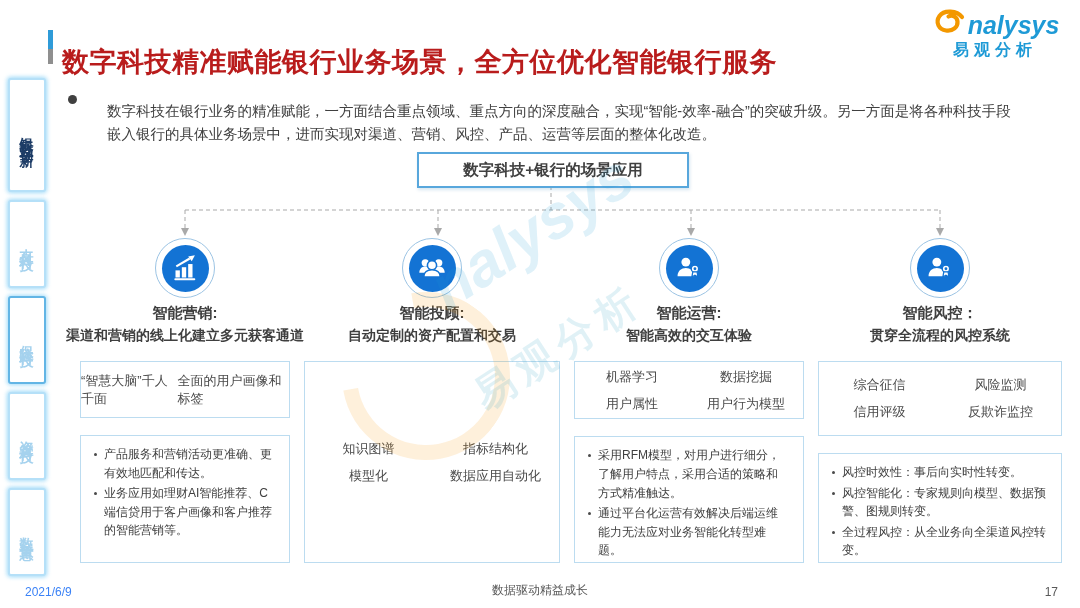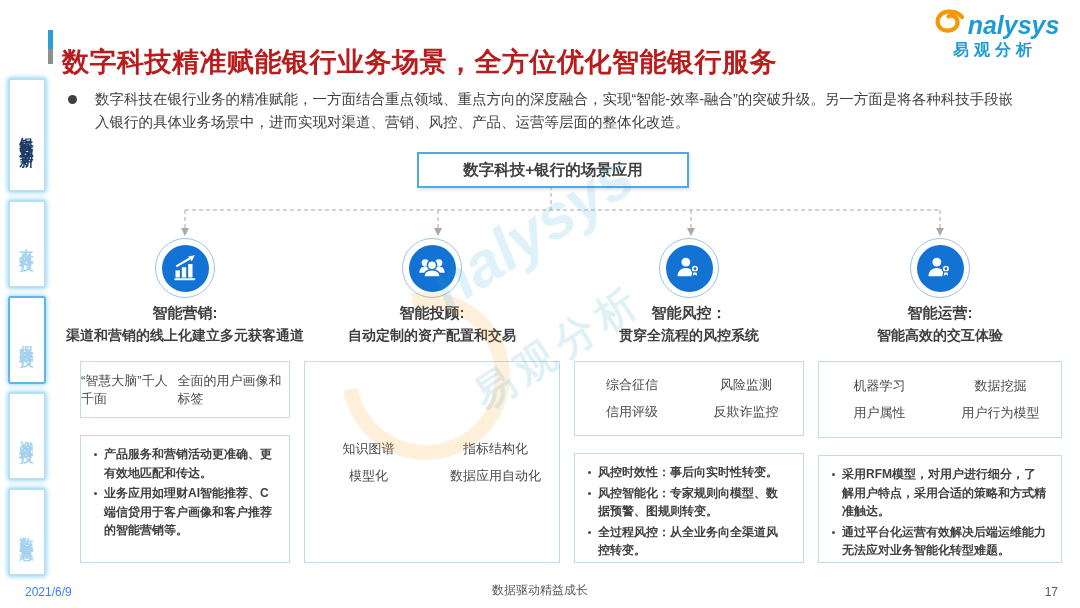--- a/index.html
+++ b/index.html
@@ -24,21 +24,21 @@
        background:#fff;box-shadow:0 0 4px 1px rgba(125,205,245,.75);
        display:flex;align-items:center;justify-content:center;
        writing-mode:vertical-rl;text-orientation:upright;
        font-size:14px;font-weight:bold;color:#a5d2ee;letter-spacing:3px;padding:6px 0;}
   .tab:nth-child(1){height:114px;color:#1d3c66;}
   .tab:nth-child(3){border-color:#62b5e5;}
 
   
   .intro{position:absolute;left:68px;top:88px;width:958px;display:flex;}
   .intro-dot{width:9px;height:9px;border-radius:50%;background:#404040;margin:7px 18px 0 0;flex:none;}
-  .intro p{margin:0;font-size:14.5px;line-height:23px;color:#404040;}
+  .intro p{margin:12px;font-size:14.5px;line-height:23px;color:#404040;}
 
   
   .root{position:absolute;left:417px;top:152px;width:268px;height:32px;border:2px solid #58a7dc;
         background:#fff;display:flex;align-items:center;justify-content:center;
         font-size:15.5px;font-weight:bold;color:#404040;
         box-shadow:1px 2px 3px rgba(100,160,200,.25);z-index:3;}
 
   .connectors{position:absolute;left:0;top:0;z-index:1;}
 
   
@@ -53,21 +53,21 @@
   .icon-core{width:47px;height:47px;border-radius:50%;background:#1373d4;
              display:flex;align-items:center;justify-content:center;}
   .col-title{margin-top:6px;font-size:15px;font-weight:bold;color:#3f3f3f;}
   .col-sub{margin-top:4px;font-size:14px;font-weight:bold;color:#3f3f3f;white-space:nowrap;}
   .kw-box{margin-top:16px;width:100%;height:57px;border:1px solid #bcdcf0;background:#fff;
           box-sizing:border-box;font-size:13px;color:#4a4a4a;}
   .kw-lines{display:flex;justify-content:center;align-items:center;gap:0;}
   .kw-grid{display:grid;grid-template-columns:1fr 1fr;align-content:center;row-gap:9px;
            justify-items:center;height:100%;}
   .bullet-box{margin-top:17px;width:100%;height:128px;border:1px solid #bcdcf0;background:#fff;
-              box-sizing:border-box;padding:9px 14px 0 4px;font-weight:bold;}
+              box-sizing:border-box;padding:9px 14px 0 4px;}
   .bi{display:flex;margin-bottom:2px;}
   .bi .d{width:3px;height:3px;border-radius:50%;background:#4a4a4a;margin:8px 7px 0 9px;flex:none;}
   .bi p{margin:0;font-size:12px;line-height:1.55;color:#404040;}
 
   
   .wm{position:absolute;inset:0;pointer-events:none;z-index:40;}
   .wm-ring{position:absolute;left:342px;top:292px;width:138px;height:138px;
            border:15px solid rgba(243,152,0,.14);border-left-color:transparent;
            border-radius:50%;transform:rotate(35deg);}
   .wm-word{position:absolute;left:436px;top:258px;font-size:62px;font-weight:bold;font-style:italic;
@@ -209,20 +209,54 @@
             <circle cx="20" cy="16.5" r="5.6"></circle>
             <path d="M9.5 34.5 c0-7 5-10.5 10.5-10.5 S30.5 27.5 30.5 34.5 Z"></path>
             <g stroke="#1373d4" stroke-width="1.6">
               <circle cx="31.5" cy="25" r="4.6"></circle>
               <path d="M28.8 28.8 L27.6 35.5 L31.5 33.2 L35.4 35.5 L34.2 28.8 Z"></path>
             </g>
             <circle cx="31.5" cy="25" r="1.8" fill="#1373d4"></circle>
           </svg>
         </div>
       </div>
+      <div class="col-title">智能运营:</div>
+      <div class="col-sub">智能高效的交互体验</div>
+      <div class="kw-box kw-grid">
+        <span>机器学习</span>
+        <span>数据挖掘</span>
+        <span>用户属性</span>
+        <span>用户行为模型</span>
+      </div>
+      <div class="bullet-box">
+        <div class="bi">
+            <span class="d"></span>
+            <p>采用RFM模型，对用户进行细分，了解用户特点，采用合适的策略和方式精准触达。</p>
+          </div>
+        <div class="bi">
+            <span class="d"></span>
+            <p>通过平台化运营有效解决后端运维能力无法应对业务智能化转型难题。</p>
+          </div>
+      </div>
+    </section>
+
+    <section class="col">
+      <div class="icon-ring">
+        <div class="icon-core">
+          <svg width="38" height="38" viewBox="0 0 48 48" fill="#ffffff">
+            <circle cx="20" cy="16.5" r="5.6"></circle>
+            <path d="M9.5 34.5 c0-7 5-10.5 10.5-10.5 S30.5 27.5 30.5 34.5 Z"></path>
+            <g stroke="#1373d4" stroke-width="1.6">
+              <circle cx="31.5" cy="25" r="4.6"></circle>
+              <path d="M28.8 28.8 L27.6 35.5 L31.5 33.2 L35.4 35.5 L34.2 28.8 Z"></path>
+            </g>
+            <circle cx="31.5" cy="25" r="1.8" fill="#1373d4"></circle>
+          </svg>
+        </div>
+      </div>
       <div class="col-title">智能风控：</div>
       <div class="col-sub">贯穿全流程的风控系统</div>
       <div class="kw-box kw-grid">
         <span>综合征信</span>
         <span>风险监测</span>
         <span>信用评级</span>
         <span>反欺诈监控</span>
       </div>
       <div class="bullet-box">
         <div class="bi">
@@ -233,54 +267,20 @@
             <span class="d"></span>
             <p>风控智能化：专家规则向模型、数据预警、图规则转变。</p>
           </div>
         <div class="bi">
             <span class="d"></span>
             <p>全过程风控：从全业务向全渠道风控转变。</p>
           </div>
       </div>
     </section>
 
-    <section class="col">
-      <div class="icon-ring">
-        <div class="icon-core">
-          <svg width="38" height="38" viewBox="0 0 48 48" fill="#ffffff">
-            <circle cx="20" cy="16.5" r="5.6"></circle>
-            <path d="M9.5 34.5 c0-7 5-10.5 10.5-10.5 S30.5 27.5 30.5 34.5 Z"></path>
-            <g stroke="#1373d4" stroke-width="1.6">
-              <circle cx="31.5" cy="25" r="4.6"></circle>
-              <path d="M28.8 28.8 L27.6 35.5 L31.5 33.2 L35.4 35.5 L34.2 28.8 Z"></path>
-            </g>
-            <circle cx="31.5" cy="25" r="1.8" fill="#1373d4"></circle>
-          </svg>
-        </div>
-      </div>
-      <div class="col-title">智能运营:</div>
-      <div class="col-sub">智能高效的交互体验</div>
-      <div class="kw-box kw-grid">
-        <span>机器学习</span>
-        <span>数据挖掘</span>
-        <span>用户属性</span>
-        <span>用户行为模型</span>
-      </div>
-      <div class="bullet-box">
-        <div class="bi">
-            <span class="d"></span>
-            <p>采用RFM模型，对用户进行细分，了解用户特点，采用合适的策略和方式精准触达。</p>
-          </div>
-        <div class="bi">
-            <span class="d"></span>
-            <p>通过平台化运营有效解决后端运维能力无法应对业务智能化转型难题。</p>
-          </div>
-      </div>
-    </section>
-
   </div>
 
   <div class="wm">
     <div class="wm-ring"></div>
     <div class="wm-word">nalysys</div>
     <div class="wm-cn">易观分析</div>
   </div>
 
   <div class="f-date">2021/6/9</div>
   <div class="f-slogan">数据驱动精益成长</div>

